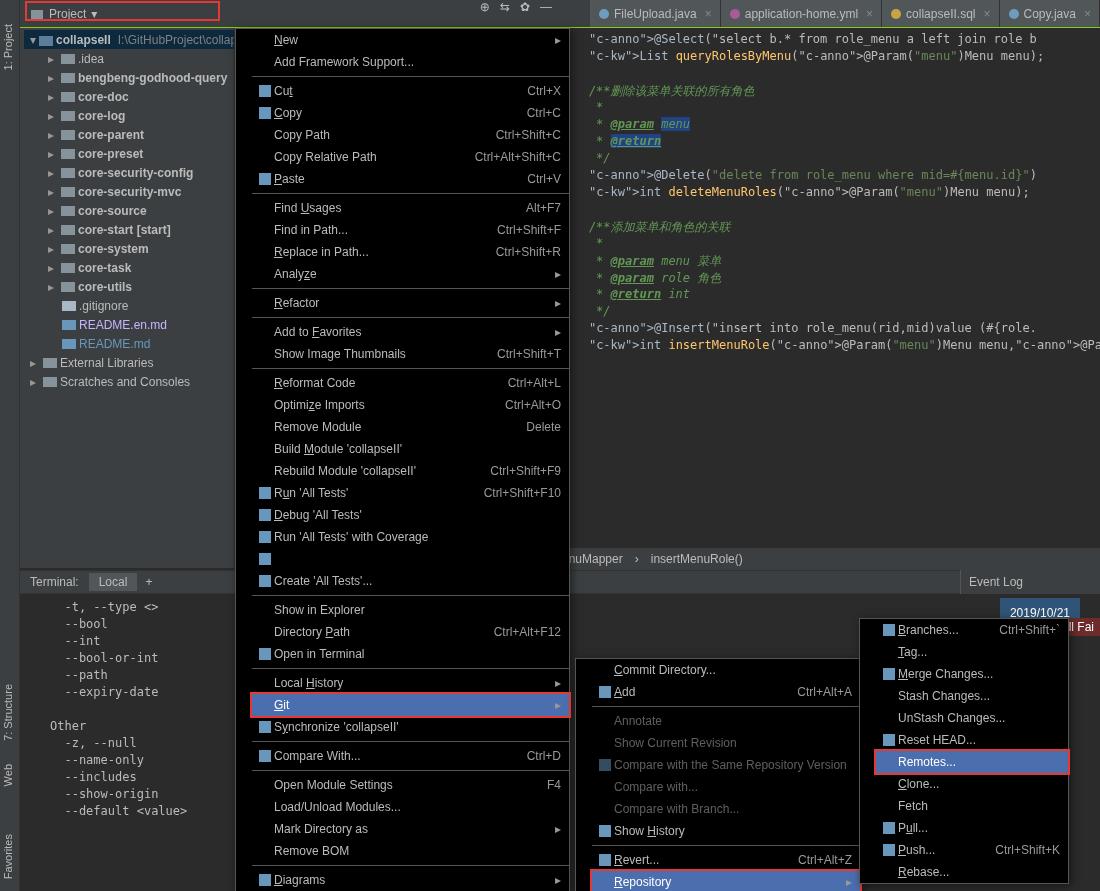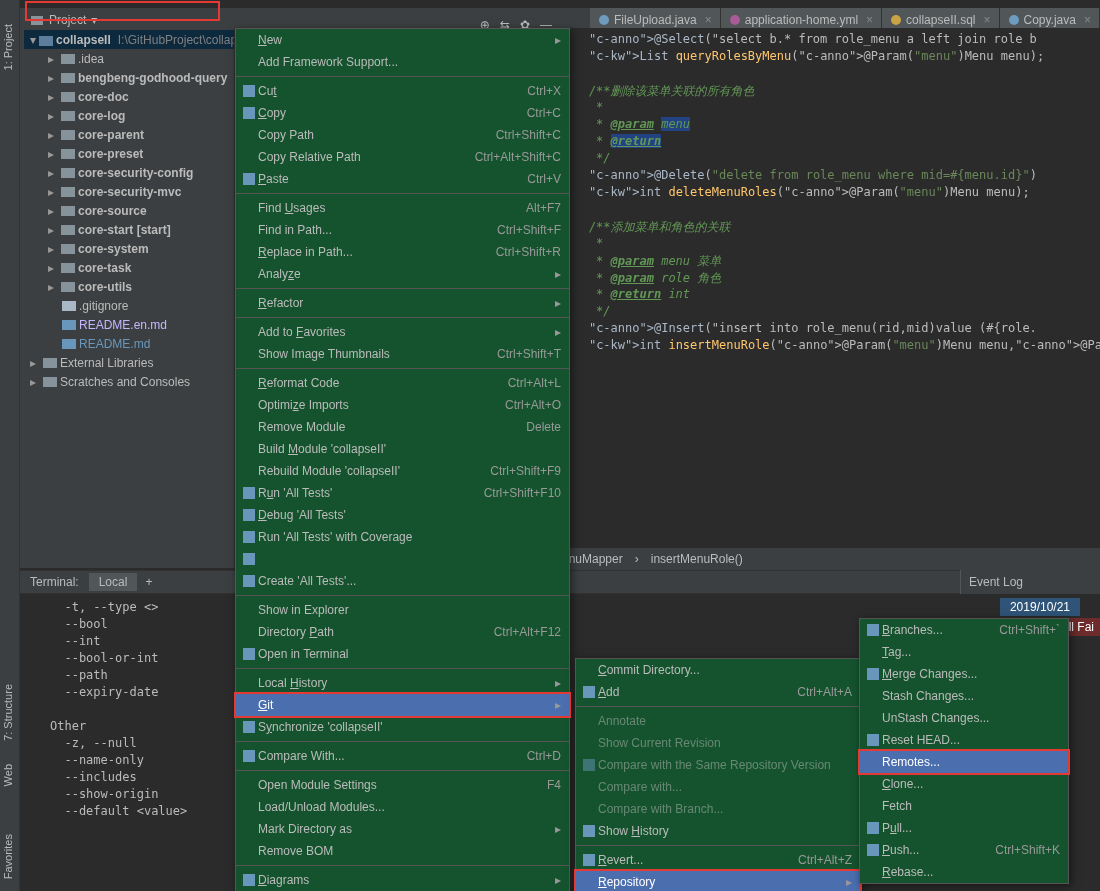--- a/index.html
+++ b/index.html
@@ -32,26 +32,26 @@
   white-space: nowrap;
 }
 .vtab1 { top: 20px; }
 .vtab2 { top: 680px; }
 .vtab3 { top: 760px; }
 .vtab4 { top: 830px; }
 
 
 .header {
   position: absolute;
-  left: 20px; top: 8px; right: 0;
+  left: 20px; top: 0; right: 0;
   height: 28px;
   background: #3c3f41;
-  border-bottom: 4px solid #84cc16;
-  display: flex;
-  align-items: flex-end;
+  border-bottom: 1px solid #84cc16;
+  display: flex;
+  align-items: flex-start;
 }
 .project-btn {
   display: flex;
   align-items: center;
   padding: 0 10px;
   height: 100%;
   color: #bbb;
   gap: 5px;
 }
 .header-icons {
@@ -201,36 +201,37 @@
   line-height: 17px;
   white-space: pre;
 }
 
 
 .date-badge {
   position: absolute;
   right: 20px; top: 598px;
   background: #2f5477;
   color: #fff;
-  padding: 2px 10px;
+  padding: 8px 10px;
 }
 .fail-badge {
   position: absolute;
   right: 0; top: 618px;
   background: #6e2b2b;
   color: #fff;
   padding: 2px 6px;
 }
 
 
 .ctx-menu {
   position: absolute;
-  background: #14532d;
+  background: #000000;
   border: 1px solid #555;
   box-shadow: 2px 2px 8px rgba(0,0,0,0.5);
+  padding-left: 16px;
 }
 .ctx-item {
   display: flex;
   align-items: center;
   height: 22px;
   padding: 0 8px 0 4px;
   color: #bbb;
   position: relative;
 }
 .ctx-item.hl { background: #4b6eaf; color: #fff; }

